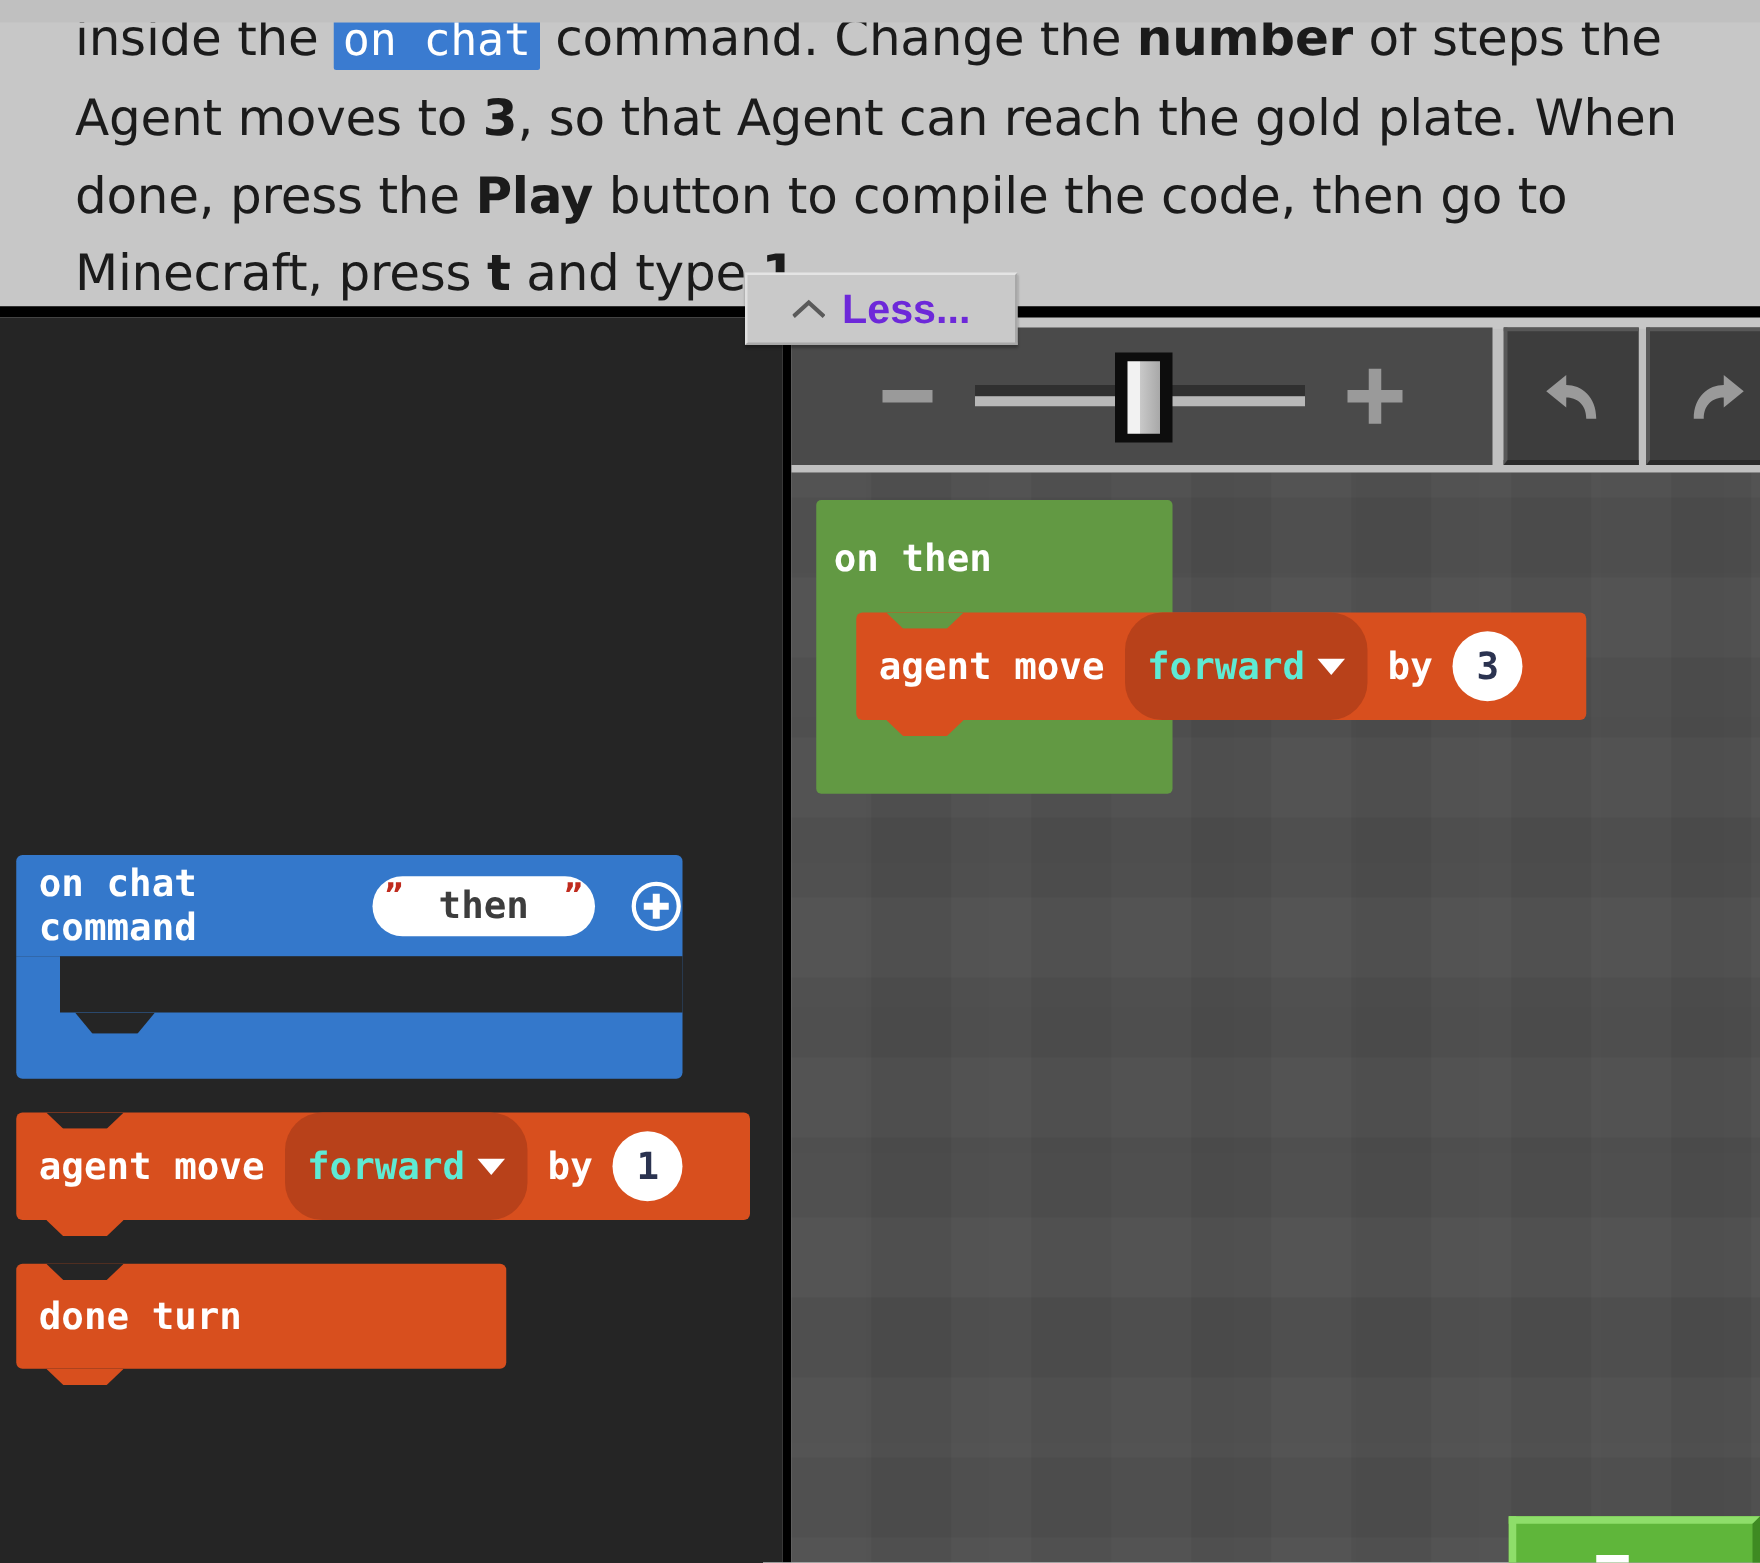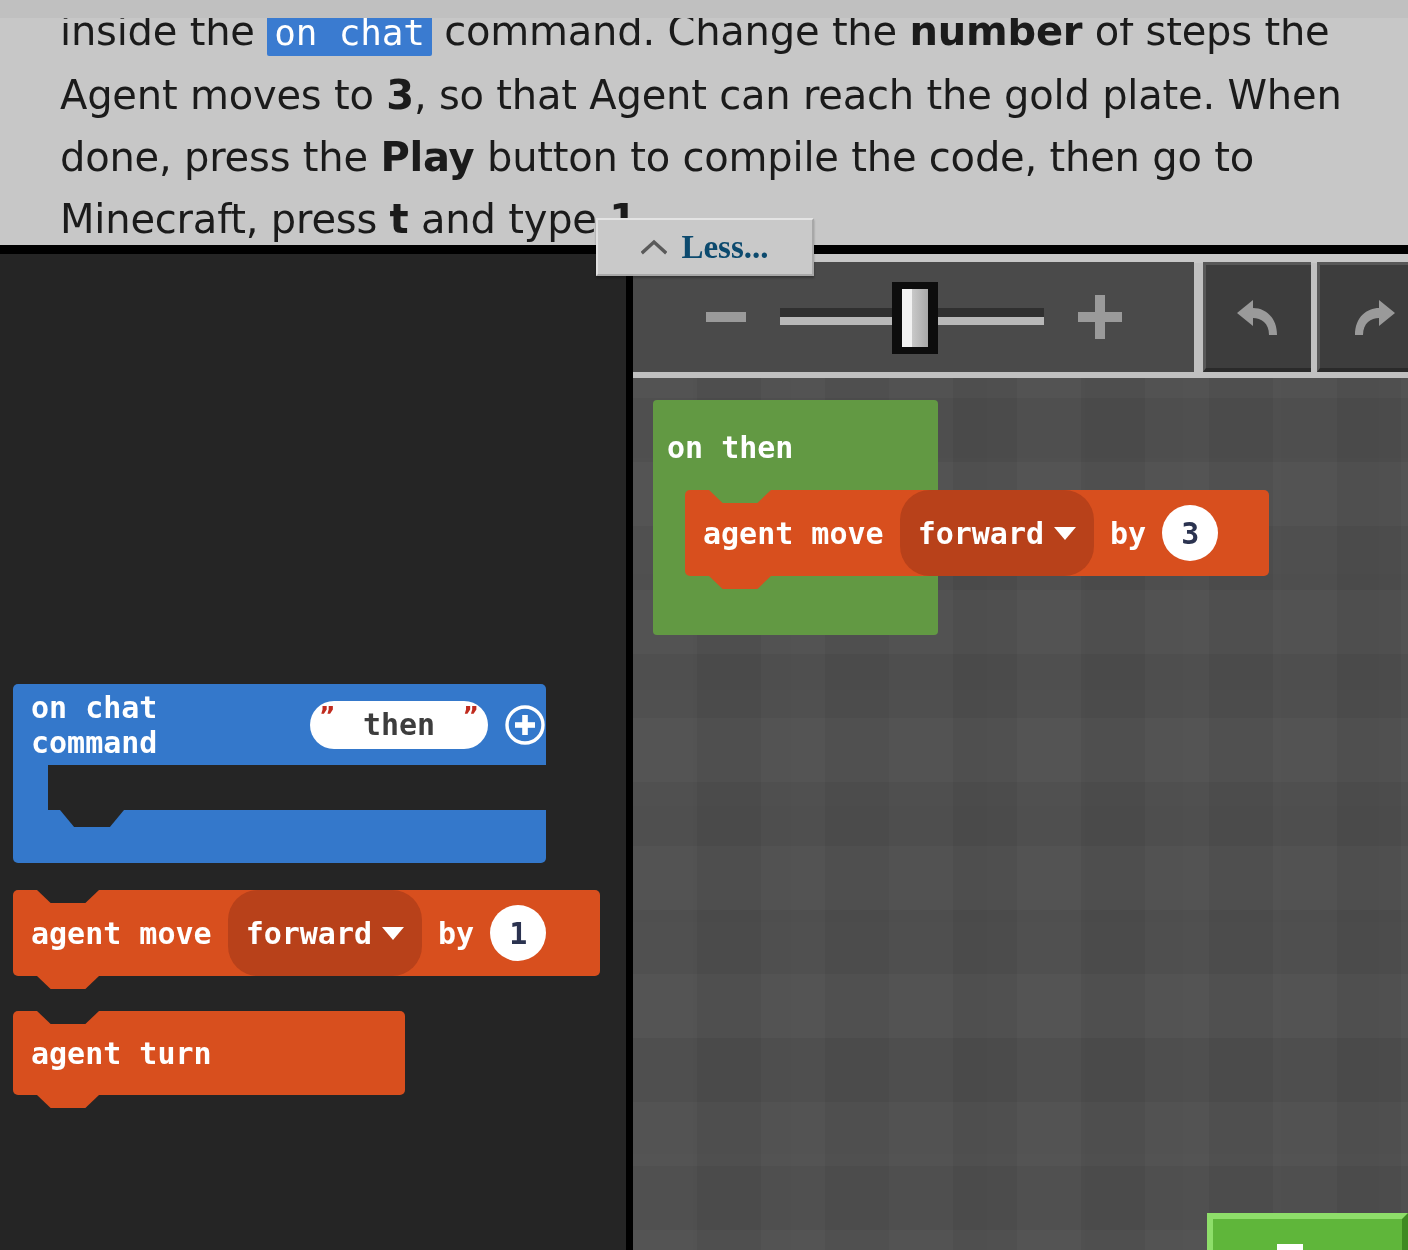--- a/index.html
+++ b/index.html
@@ -75,22 +75,22 @@
     box-shadow: 0 2px 2px rgba(0,0,0,0.28);
     z-index: 40;
   }
   #less-button .chev {
     display: block;
     width: 26px; height: 16px;
   }
   #less-button .lbl {
     font-size: 33px;
     font-weight: bold;
-    color: #0c4a6e;
-    font-family: Liberation Serif, serif;
+    color: #6d28d9;
+    font-family: Liberation Sans, sans-serif;
     letter-spacing: 0px;
   }
 
   
   #toolbox-panel {
     position: absolute;
     left: 0; top: 254px;
     width: 626px;
     height: 996px;
     background: #252525;
@@ -118,21 +118,21 @@
   }
   .field-pill {
     display: inline-flex;
     align-items: center;
     justify-content: center;
     gap: 10px;
     border-radius: 30px;
     padding: 17px 18px;
     font-family: "DejaVu Sans Mono", monospace;
     font-weight: bold;
-    color: #ffffff;
+    color: #5eead4;
   }
   .caret {
     width: 0; height: 0;
     border-left: 11px solid transparent;
     border-right: 11px solid transparent;
     border-top: 13px solid #ffffff;
     display: inline-block;
   }
   .num-bubble {
     display: inline-flex;
@@ -155,21 +155,21 @@
   #tb-onchat .hat {
     position: absolute;
     left: 0; top: 0;
     width: 533px; height: 81px;
     background: #3478cb;
     border-radius: 5px 5px 0 0;
     display: flex;
     align-items: center;
     padding-left: 18px;
     box-sizing: border-box;
-    gap: 16px;
+    gap: 28px;
   }
   #tb-onchat .hat .lbl {
     font-size: 30px;
   }
   #tb-onchat .jump-field {
     position: relative;
     display: inline-flex;
     align-items: center;
     justify-content: center;
     background: #ffffff;
@@ -493,21 +493,21 @@
       <span>forward</span>
       <span class="caret"></span>
     </span>
     <span class="blk-text lbl">by</span>
     <span class="num-bubble">1</span>
   </div>
 
   <div id="tb-turn">
     <div class="notch-top"></div>
     <div class="tab-bottom" style="bottom:-13px;background:#d84f1e;"></div>
-    <span class="blk-text lbl">agent turn</span>
+    <span class="blk-text lbl">done turn</span>
   </div>
 </div>
 <div id="toolbox-divider"></div>
 
 <div id="editor-toolbar">
   <div id="zoom-minus"></div>
   <div id="zoom-slider">
     <div class="track-dark"></div>
     <div class="track-light"></div>
     <div id="zoom-thumb">

